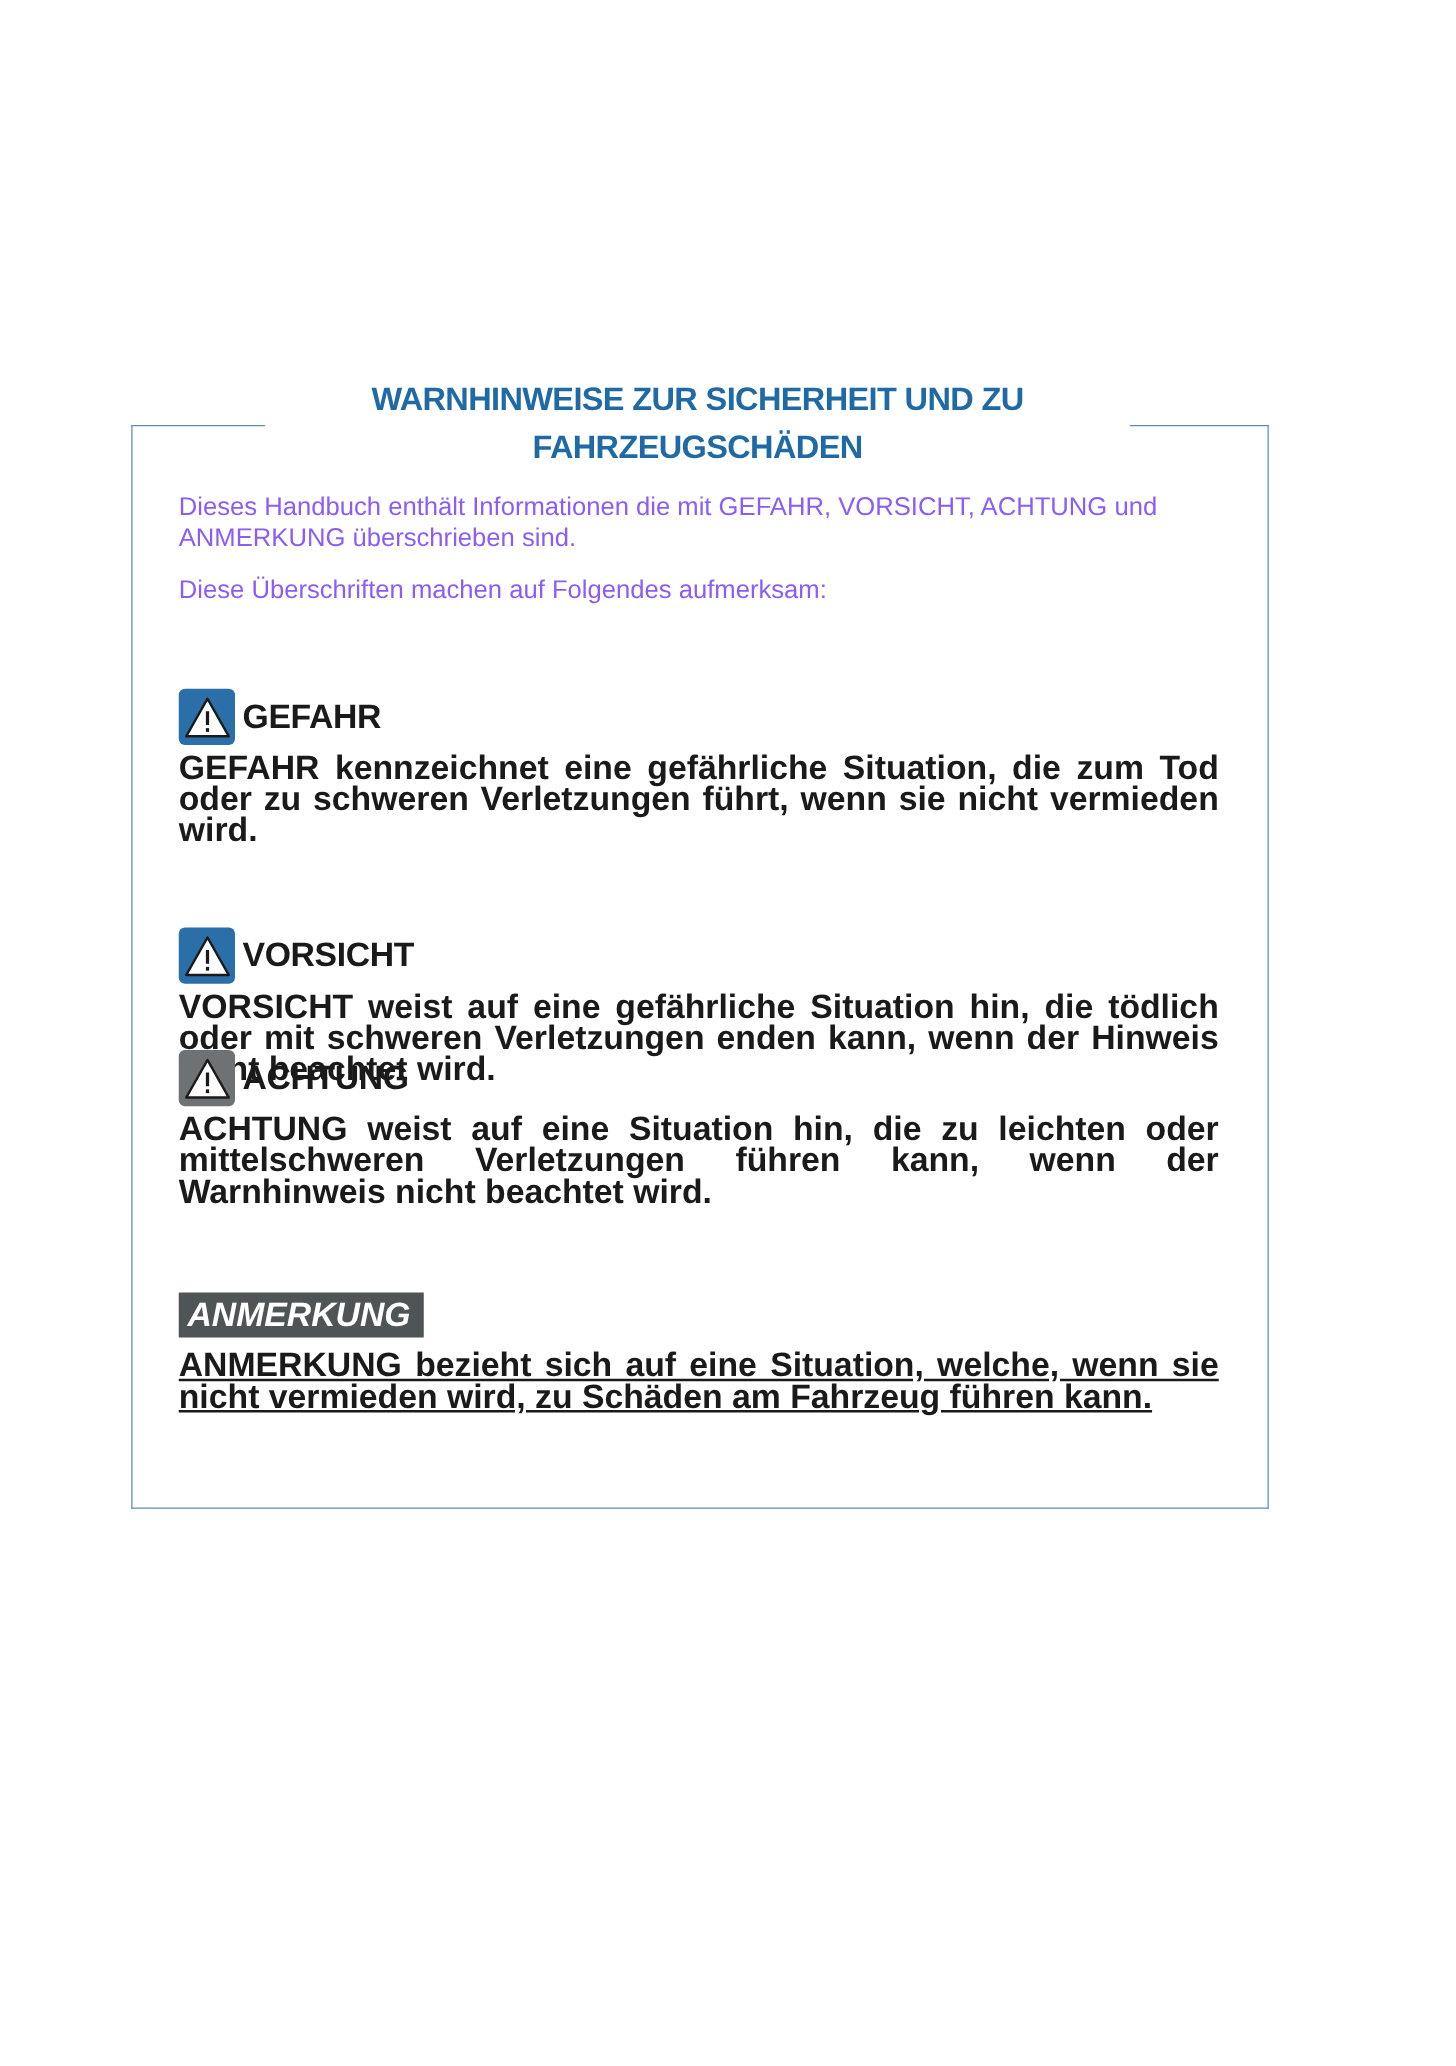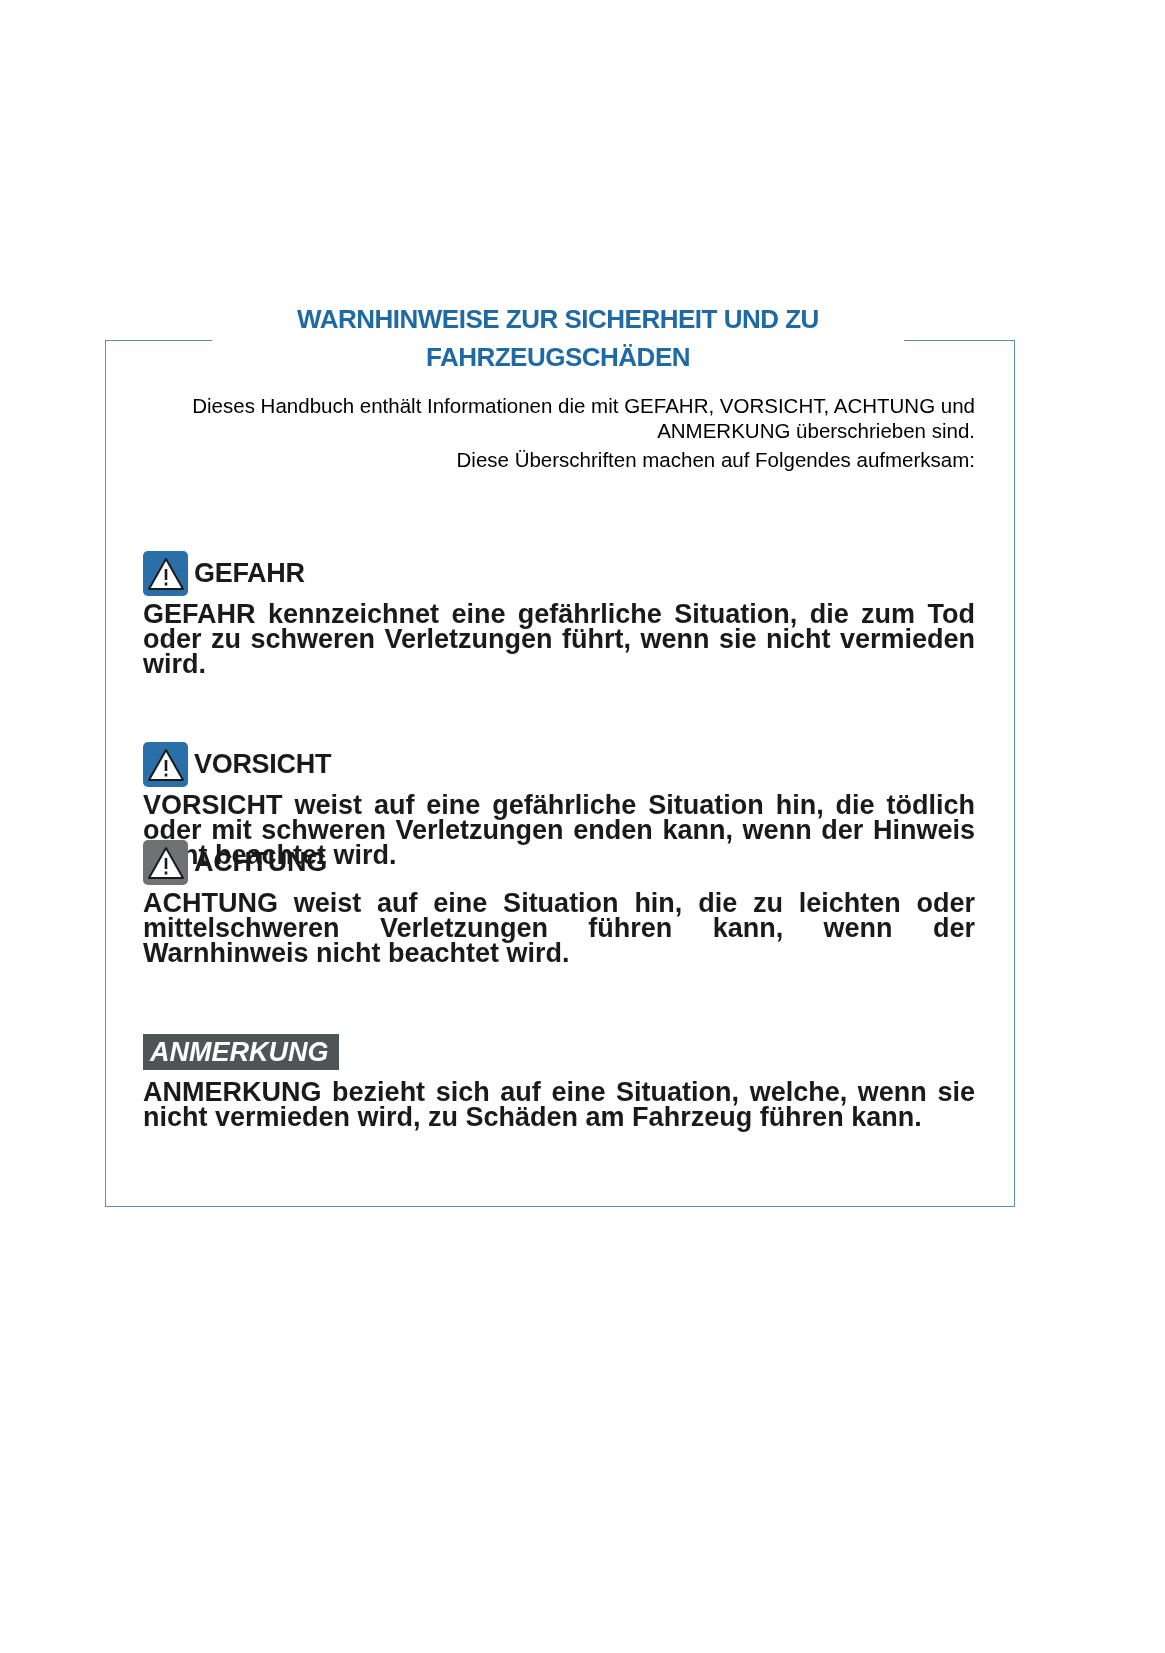--- a/index.html
+++ b/index.html
@@ -8,23 +8,23 @@
     position: absolute; left: 105px; top: 340px; width: 910px; height: 867px;
     border: 1.5px solid #5b8db8; border-top: none; box-sizing: border-box;
   }
   .frame-top-left { position: absolute; left: 105px; top: 340px; width: 107px; height: 0; border-top: 1.5px solid #5b8db8; }
   .frame-top-right { position: absolute; left: 904px; top: 340px; width: 111px; height: 0; border-top: 1.5px solid #5b8db8; }
   .title {
     position: absolute; left: 212px; width: 692px; top: 300px;
     text-align: center; color: #1f6aa5; font-weight: bold; font-size: 26px; line-height: 38px;
     letter-spacing: -0.5px;
   }
-  .intro { position: absolute; left: 143px; width: 832px; top: 393px; font-size: 20.5px; line-height: 25px; color: #000000; text-align: right; }
+  .intro { position: absolute; left: 143px; width: 832px; top: 393px; font-size: 20.5px; line-height: 25px; color: #8b5cf6; }
   .intro p { margin: 0; }
-  .intro p.l2 { margin-top: 4px; }
+  .intro p.l2 { margin-top: 16px; }
   .section { position: absolute; left: 143px; width: 832px; }
   .head { display: flex; align-items: center; height: 45px; }
   .icon { width: 45px; height: 45px; border-radius: 5px; display: flex; align-items: center; justify-content: center; margin-right: 6px; }
   .icon svg { display: block; }
   .head-label { font-weight: bold; font-size: 27px; color: #1a1a1a; letter-spacing: -0.3px; }
   .desc { font-weight: bold; font-size: 27px; line-height: 25px; margin-top: 6px; text-align: justify; color: #1a1a1a; }
   .note-badge { display: inline-block; background: #4f5456; color: #ffffff; font-weight: bold; font-style: italic; font-size: 27px; line-height: 36px; padding: 0 10px 0 7px; height: 36px; }
 </style>
 </head>
 <body>
@@ -82,14 +82,14 @@
     </div>
     <span class="head-label">ACHTUNG</span>
   </div>
   <div class="desc">ACHTUNG weist auf eine Situation hin, die zu leichten oder mittelschweren Verletzungen führen kann, wenn der Warnhinweis nicht beachtet wird.</div>
 </div>
 
 <div class="section" style="top:1034px;">
   <div>
     <span class="note-badge">ANMERKUNG</span>
   </div>
-  <div class="desc" style="margin-top:10px;">ANMERKUNG bezieht sich auf eine Situation, welche, wenn sie nicht vermieden wird, zu Schäden am Fahrzeug führen kann.</div>
+  <div class="desc" style="margin-top:10px;text-decoration:underline;">ANMERKUNG bezieht sich auf eine Situation, welche, wenn sie nicht vermieden wird, zu Schäden am Fahrzeug führen kann.</div>
 </div>
 
 </body></html>

